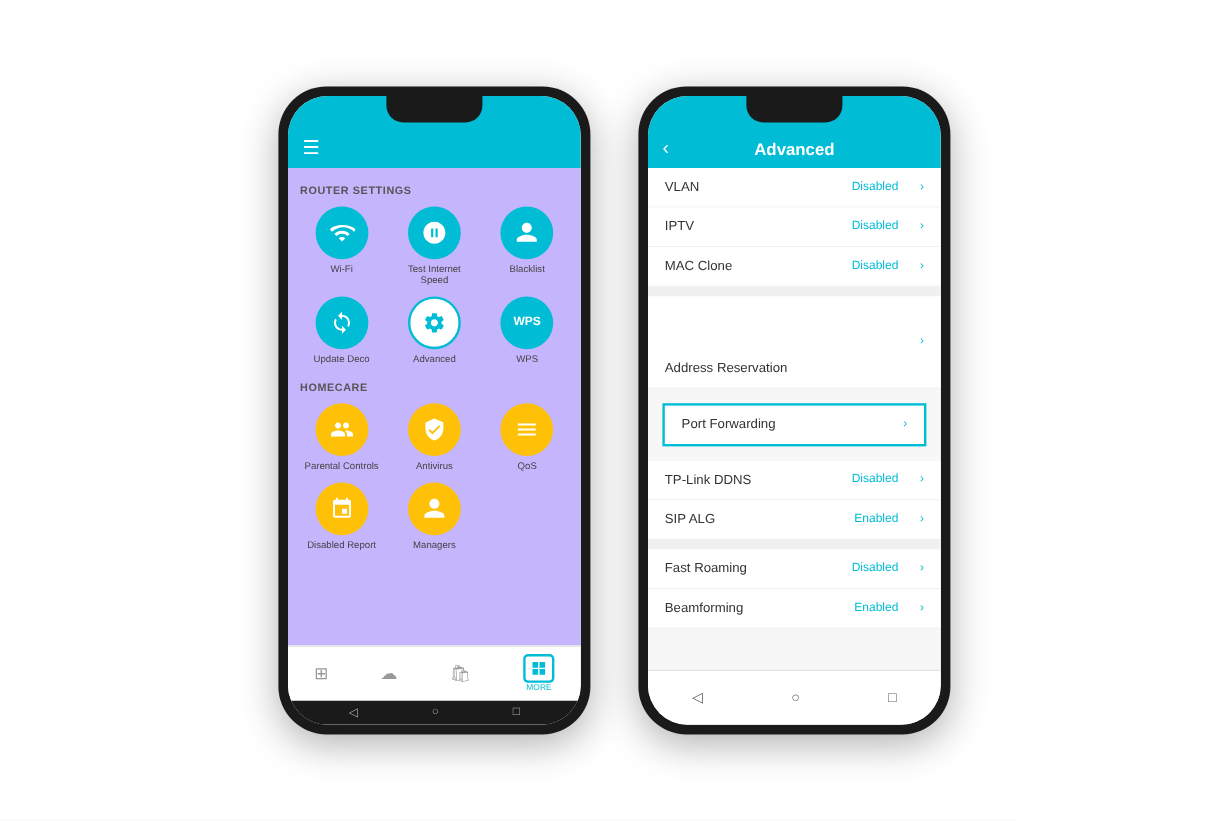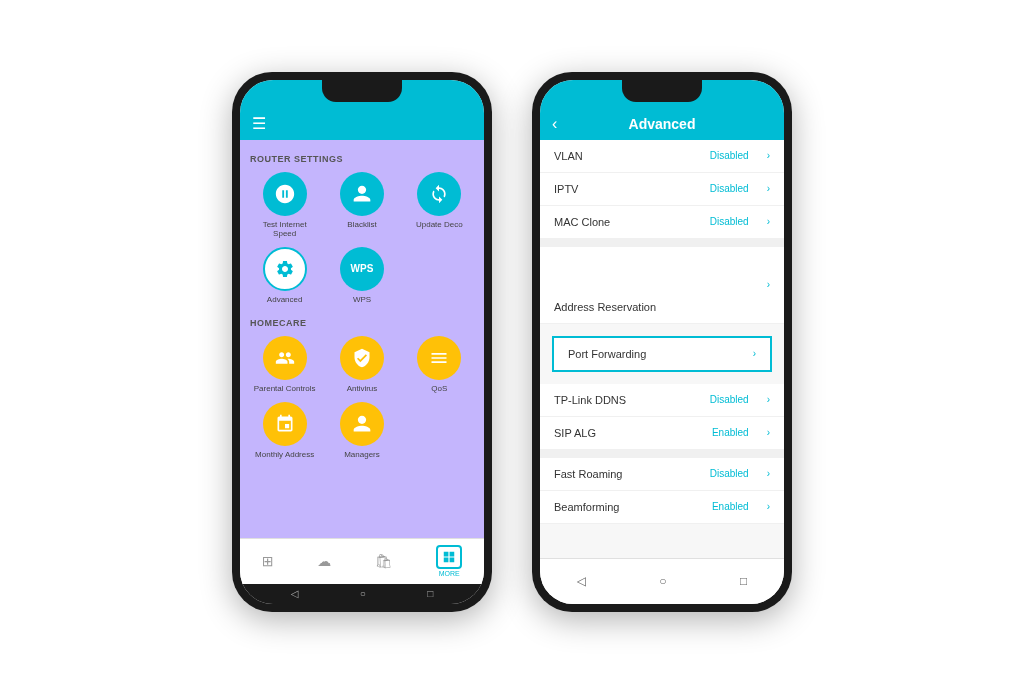--- a/index.html
+++ b/index.html
@@ -289,20 +289,28 @@
 
       <div class="app-bar">
         <span class="hamburger">☰</span>
       </div>
 
       <div class="phone-content">
 
         <div class="section-header">ROUTER SETTINGS</div>
         <div class="icon-grid">
 
+          <div class="icon-item">
+            <div class="icon-circle teal">
+              <svg width="22" height="22" viewBox="0 0 24 24" fill="white">
+                  <path d="M1 9l2 2c5.5-5.5 14.5-5.5 20 0l2-2C19 3.5 5 3.5 1 9zm8 8l3 3 3-3c-1.7-1.7-4.3-1.7-6 0zm-4-4l2 2c2.8-2.8 7.2-2.8 10 0l2-2C15.1 9.1 8.9 9.1 5 13z"></path>
+                </svg>
+            </div>
+            <span class="icon-label">Wi-Fi</span>
+          </div>
 
           <div class="icon-item">
             <div class="icon-circle teal">
               <svg width="22" height="22" viewBox="0 0 24 24" fill="white">
                   <path d="M12 2C6.48 2 2 6.48 2 12s4.48 10 10 10 10-4.48 10-10S17.52 2 12 2zm-1 14H9V8h2v8zm4 0h-2V8h2v8z"></path>
                 </svg>
             </div>
             <span class="icon-label">Test Internet Speed</span>
           </div>
 
@@ -368,21 +376,21 @@
             </div>
             <span class="icon-label">QoS</span>
           </div>
 
           <div class="icon-item">
             <div class="icon-circle yellow">
               <svg width="20" height="20" viewBox="0 0 24 24" fill="white">
                   <path d="M17 12h-5v5h5v-5zM16 1v2H8V1H6v2H5c-1.11 0-1.99.9-1.99 2L3 19c0 1.1.89 2 2 2h14c1.1 0 2-.9 2-2V5c0-1.1-.9-2-2-2h-1V1h-2zm3 18H5V8h14v11z"></path>
                 </svg>
             </div>
-            <span class="icon-label">Monthly Address</span>
+            <span class="icon-label">Disabled Report</span>
           </div>
 
           <div class="icon-item">
             <div class="icon-circle yellow">
               <svg width="20" height="20" viewBox="0 0 24 24" fill="white">
                   <path d="M12 12c2.7 0 5-2.3 5-5s-2.3-5-5-5-5 2.3-5 5 2.3 5 5 5zm0 2c-3.3 0-10 1.7-10 5v2h20v-2c0-3.3-6.7-5-10-5z"></path>
                 </svg>
             </div>
             <span class="icon-label">Managers</span>
           </div>

